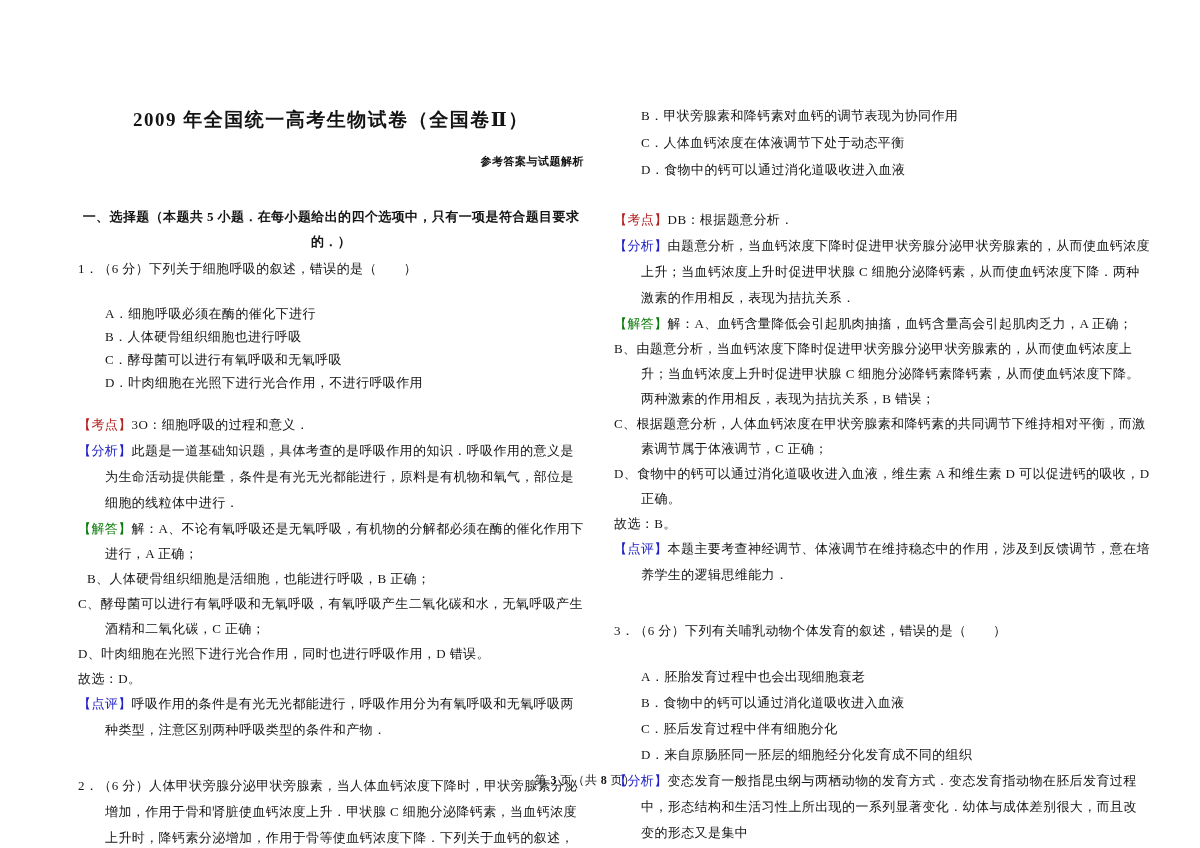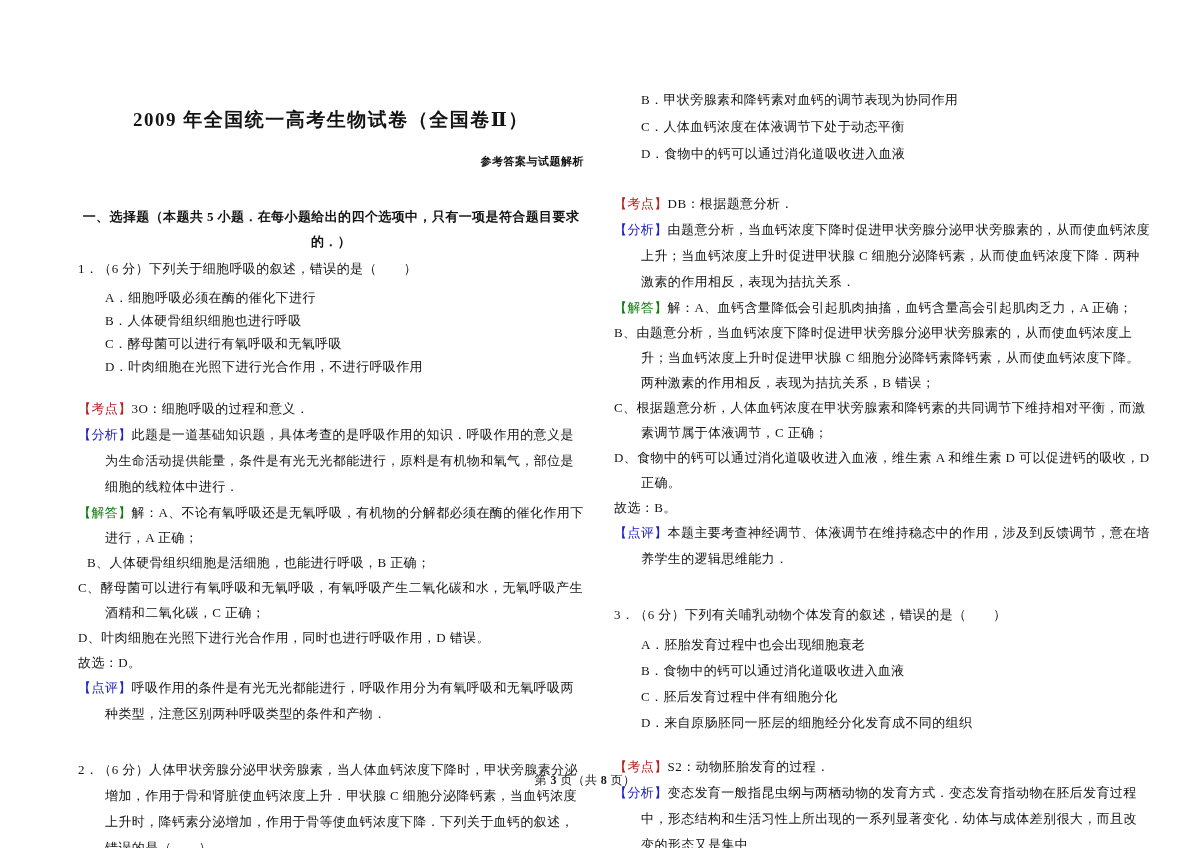--- a/index.html
+++ b/index.html
@@ -25,21 +25,21 @@
     line-height: 28px; letter-spacing: 1.5px; margin-top: 6px;
   }
   .exam-subtitle {
     font-size: 11px; font-weight: bold; text-align: right;
     line-height: 14px; margin-top: 20px; letter-spacing: 0.5px;
   }
   .section-header { font-weight: bold; margin-top: 36px; line-height: 25px; text-align: center; }
 
   .stem { padding-left: 27px; text-indent: -27px; line-height: 26px; }
   .opt  { padding-left: 27px; line-height: 23px; }
-  .opts { margin-top: 4px; }
+  .opts { margin-top: 20px; }
 
   .tagline { padding-left: 27px; text-indent: -27px; line-height: 26px; }
   .jd-line { padding-left: 27px; text-indent: -27px; line-height: 25px; }
   .jd-b-indent { margin-left: 9px; font-family: Liberation Serif, serif; }
 
   .gap-block { margin-top: 18px; }
   .gap-question { margin-top: 30px; }
   .gap-small { margin-top: 2px; }
 
   .tag-kaodian  { color: var(--kaodian,  #b42121); }
@@ -110,21 +110,20 @@
     <div class="tagline"><span class="tag-dianping">【点评】</span><span>本题主要考查神经调节、体液调节在维持稳态中的作用，涉及到反馈调节，意在培养学生的逻辑思维能力．</span></div>
 
     <div class="stem gap-question">3．（6 分）下列有关哺乳动物个体发育的叙述，错误的是（　　）</div>
     <div class="opts">
       <div class="opt" style="line-height:26px">A．胚胎发育过程中也会出现细胞衰老</div>
       <div class="opt" style="line-height:26px">B．食物中的钙可以通过消化道吸收进入血液</div>
       <div class="opt" style="line-height:26px">C．胚后发育过程中伴有细胞分化</div>
       <div class="opt" style="line-height:26px">D．来自原肠胚同一胚层的细胞经分化发育成不同的组织</div>
     </div>
 
-    <div class="tagline gap-block"><span class="tag-kaodian">【考点】</span><span>S2：动物胚胎发育的过程．</span></div>
 
     <div class="tagline"><span class="tag-fenxi">【分析】</span><span>变态发育一般指昆虫纲与两栖动物的发育方式．变态发育指动物在胚后发育过程中，形态结构和生活习性上所出现的一系列显著变化．幼体与成体差别很大，而且改变的形态又是集中</span></div>
 
   </div>
 
   <div class="footer"><span>第</span> <b>3</b> <span>页（共</span> <b>8</b> <span>页）</span></div>
 
 </div>
 
 </body></html>

